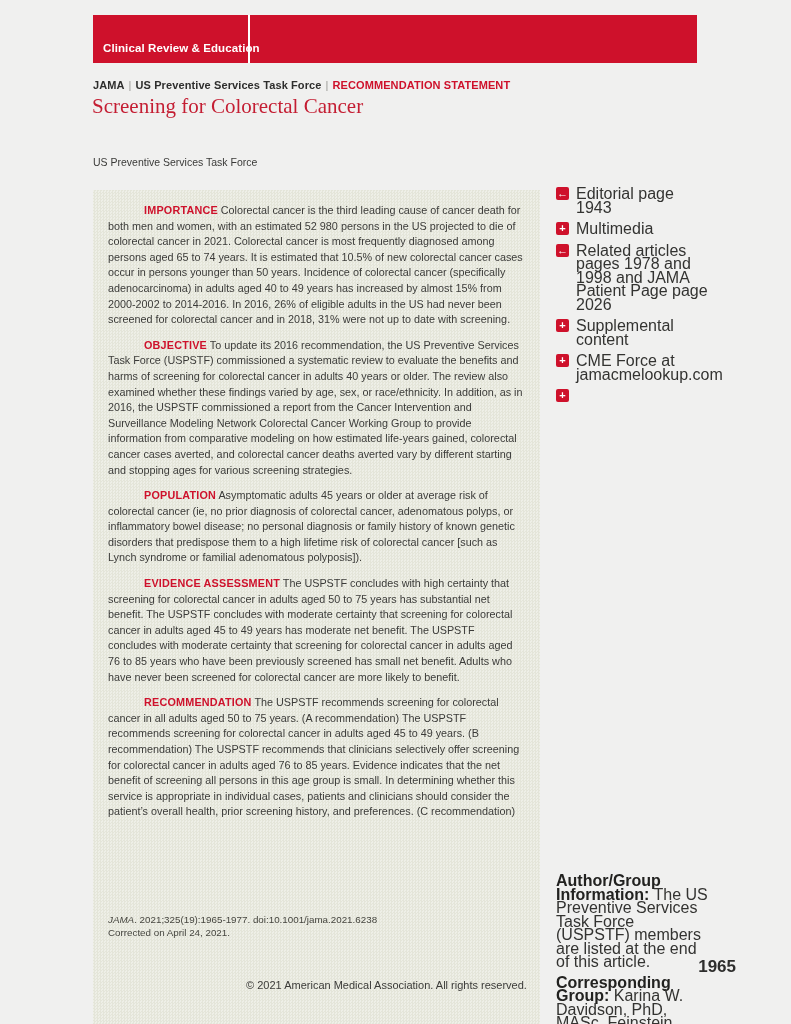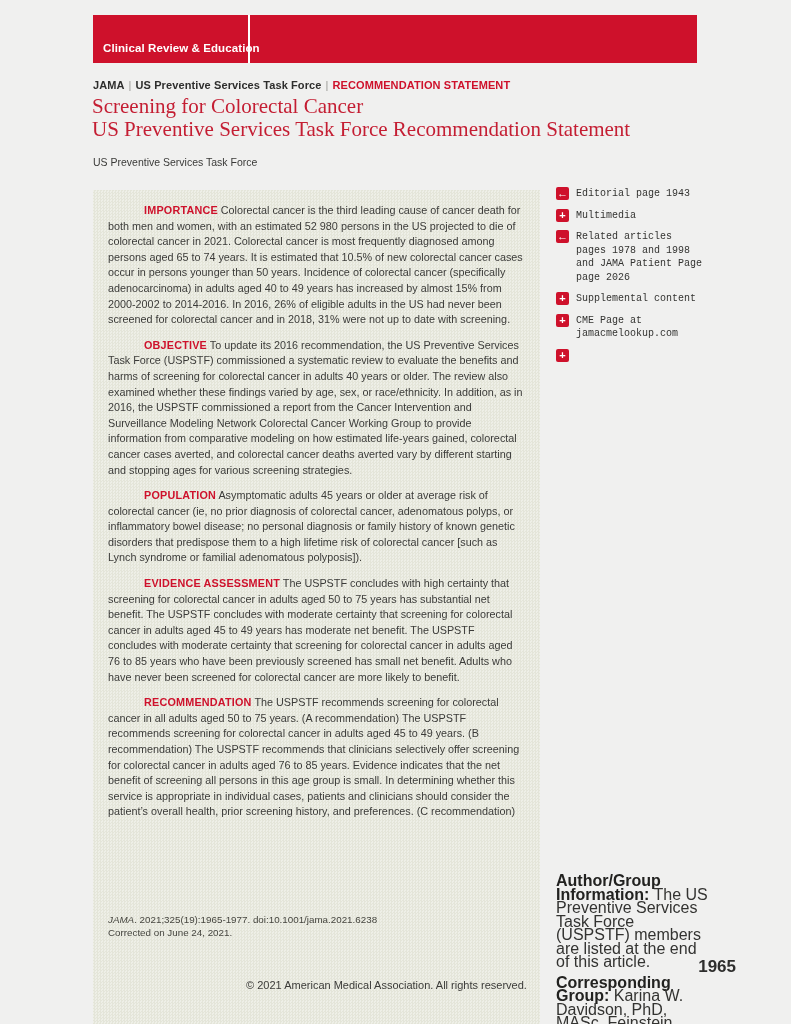--- a/index.html
+++ b/index.html
@@ -69,21 +69,21 @@
     position:absolute; left:556px; top:187px; width:152px;
     display:flex; flex-direction:column; gap:8px;
   }
   .side-link { display:flex; gap:7px; cursor:pointer; }
   .side-icon {
     flex:0 0 13px; width:13px; height:13px; margin-top:0px;
     background:#ce112b; border-radius:2px;
     color:#ffffff; font-size:11px; font-weight:bold;
     line-height:13px; text-align:center;
   }
-  .side-text { font-size:10px; line-height:13.5px; color:#333331;font-family:Liberation Mono, monospace; }
+  .side-text { font-size:16px; line-height:13.5px; color:#333331; }
   
   .author-block {
     position:absolute; left:556px; top:874px; width:152px;
     font-size:16px; line-height:13.5px; color:#333331;
   }
   .author-block p { margin-bottom:7px; }
   .author-block b { color:#222220; }
   
   .copyright {
     position:absolute; left:0; top:979px; width:773px;
@@ -103,21 +103,20 @@
     <span class="banner-label">Clinical Review &amp; Education</span>
     <div class="divider"></div>
   </div>
 
   <div class="kicker">
     <span>JAMA</span><span class="pipe">|</span><span>US Preventive Services Task Force</span><span class="pipe">|</span><span class="type">RECOMMENDATION STATEMENT</span>
   </div>
 
   <h1 class="title">
     <span>Screening for Colorectal Cancer</span><br>
-    <span>US Preventive Services Task Force Recommendation Statement</span>
   </h1>
 
   <div class="byline">US Preventive Services Task Force</div>
 
   <div class="abstract-box">
     <p class="sec">
       <span class="sec-label">IMPORTANCE</span>
       <span>Colorectal cancer is the third leading cause of cancer death for both men and women, with an estimated 52 980 persons in the US projected to die of colorectal cancer in 2021. Colorectal cancer is most frequently diagnosed among persons aged 65 to 74 years. It is estimated that 10.5% of new colorectal cancer cases occur in persons younger than 50 years. Incidence of colorectal cancer (specifically adenocarcinoma) in adults aged 40 to 49 years has increased by almost 15% from 2000-2002 to 2014-2016. In 2016, 26% of eligible adults in the US had never been screened for colorectal cancer and in 2018, 31% were not up to date with screening.</span>
     </p>
     <p class="sec">
@@ -132,21 +131,21 @@
       <span class="sec-label">EVIDENCE ASSESSMENT</span>
       <span>The USPSTF concludes with high certainty that screening for colorectal cancer in adults aged 50 to 75 years has substantial net benefit. The USPSTF concludes with moderate certainty that screening for colorectal cancer in adults aged 45 to 49 years has moderate net benefit. The USPSTF concludes with moderate certainty that screening for colorectal cancer in adults aged 76 to 85 years who have been previously screened has small net benefit. Adults who have never been screened for colorectal cancer are more likely to benefit.</span>
     </p>
     <p class="sec">
       <span class="sec-label">RECOMMENDATION</span>
       <span>The USPSTF recommends screening for colorectal cancer in all adults aged 50 to 75 years. (A recommendation) The USPSTF recommends screening for colorectal cancer in adults aged 45 to 49 years. (B recommendation) The USPSTF recommends that clinicians selectively offer screening for colorectal cancer in adults aged 76 to 85 years. Evidence indicates that the net benefit of screening all persons in this age group is small. In determining whether this service is appropriate in individual cases, patients and clinicians should consider the patient’s overall health, prior screening history, and preferences. (C recommendation)</span>
     </p>
 
     <div class="citation">
       <i>JAMA</i><span>. 2021;325(19):1965-1977. doi:10.1001/jama.2021.6238</span><br>
-      <span>Corrected on June 24, 2021.</span>
+      <span>Corrected on April 24, 2021.</span>
     </div>
   </div>
 
   <div class="sidebar">
     <div class="side-link">
       <span class="side-icon">←</span>
       <span class="side-text">Editorial page 1943</span>
     </div>
     <div class="side-link">
       <span class="side-icon">+</span>
@@ -155,21 +154,21 @@
     <div class="side-link">
       <span class="side-icon">←</span>
       <span class="side-text">Related articles pages 1978 and 1998 and JAMA Patient Page page 2026</span>
     </div>
     <div class="side-link">
       <span class="side-icon">+</span>
       <span class="side-text">Supplemental content</span>
     </div>
     <div class="side-link">
       <span class="side-icon">+</span>
-      <span class="side-text">CME Page at jamacmelookup.com</span>
+      <span class="side-text">CME Force at jamacmelookup.com</span>
     </div>
     <div class="side-link">
       <span class="side-icon">+</span>
     </div>
   </div>
 
   <div class="author-block">
     <p>
       <b>Author/Group Information:</b><span> The US Preventive Services Task Force (USPSTF) members are listed at the end of this article.</span>
     </p>

